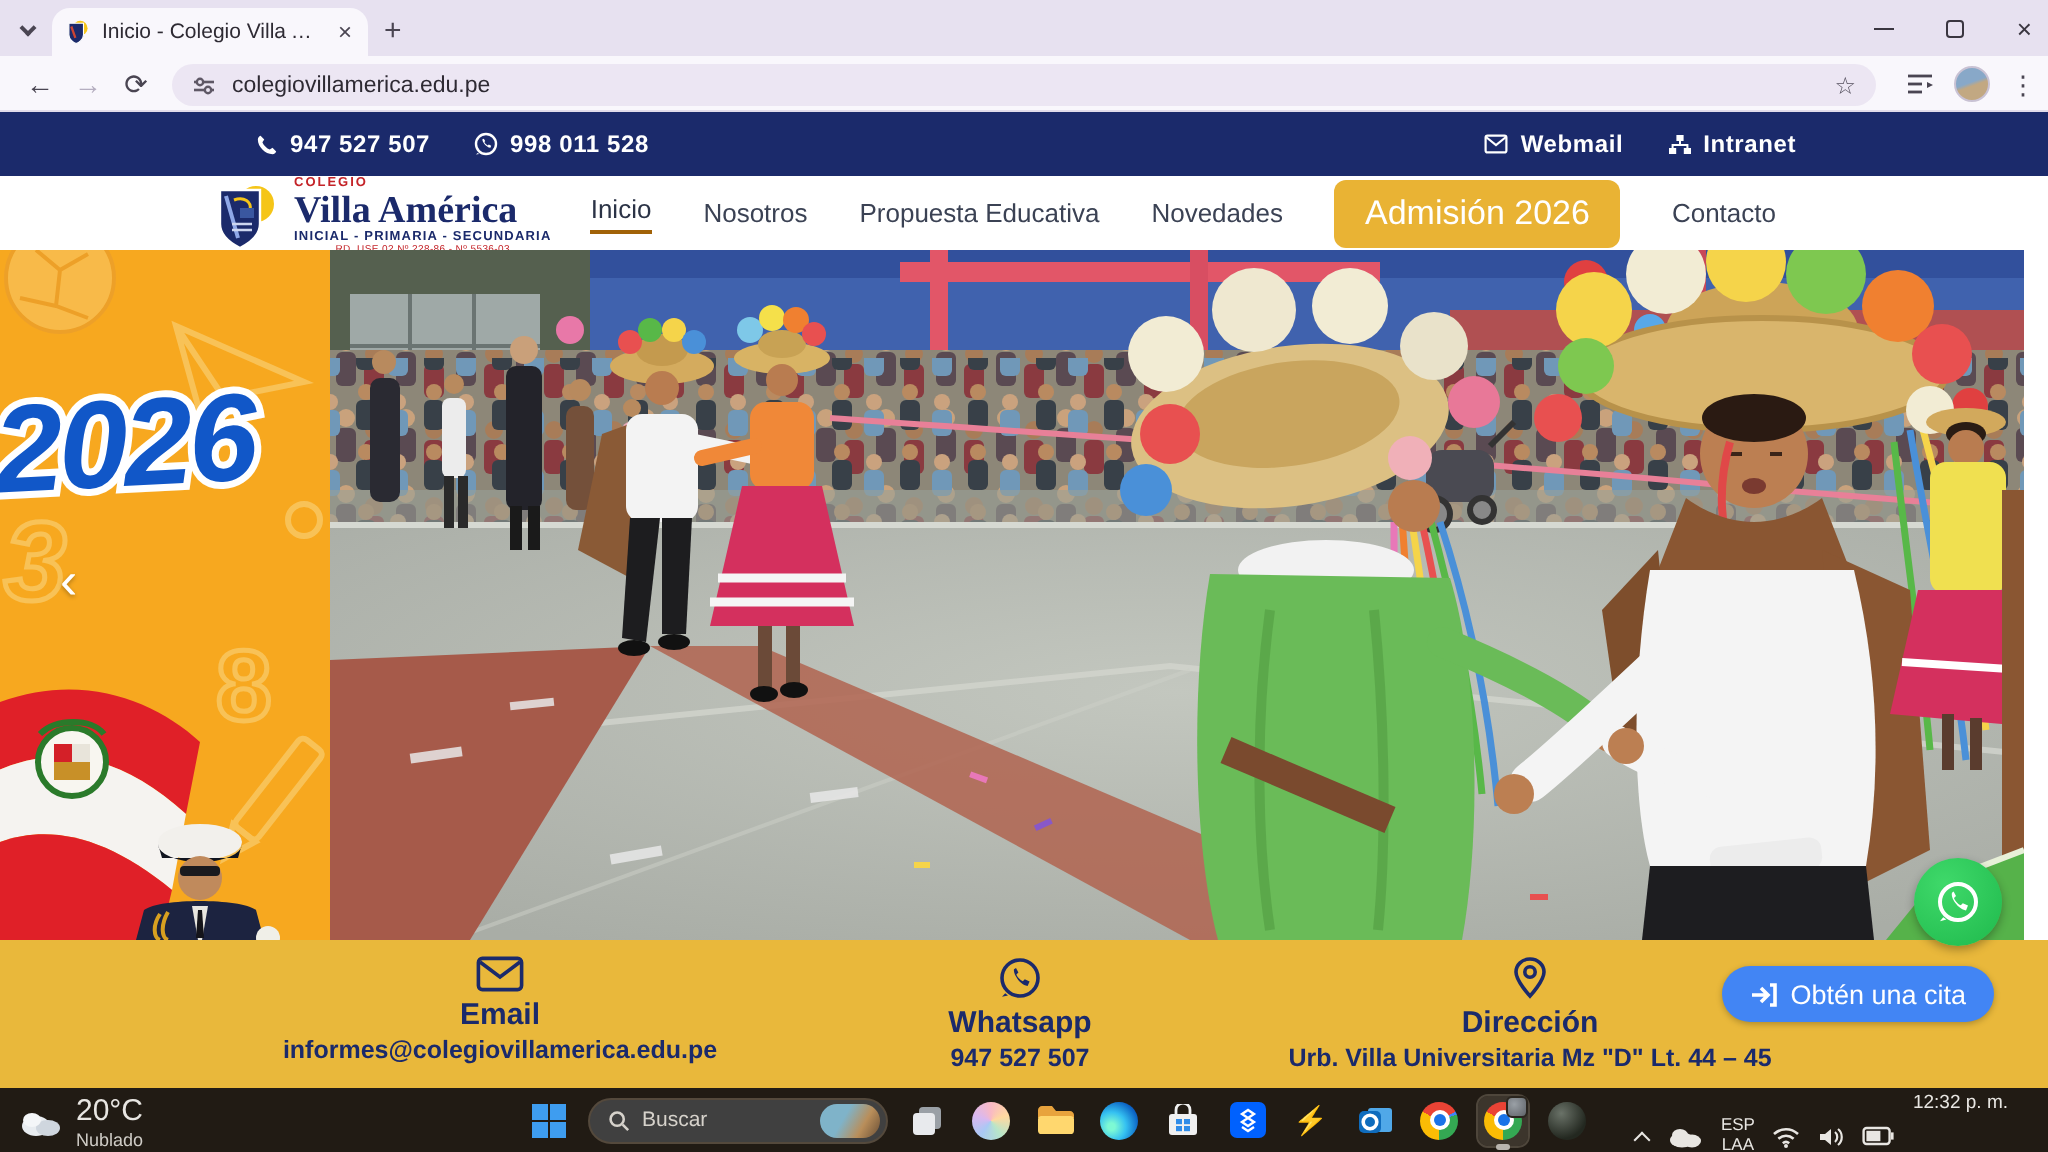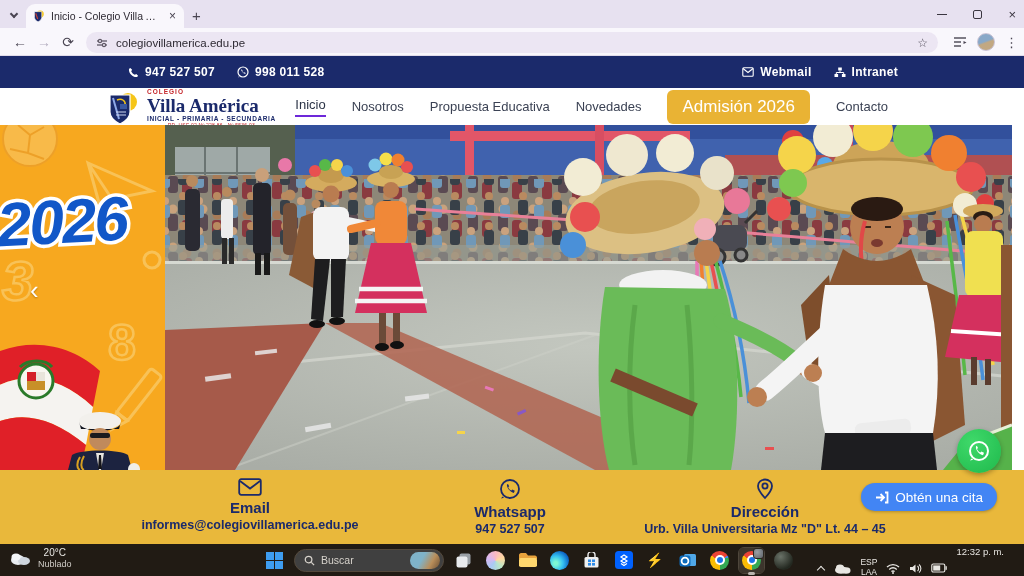--- a/index.html
+++ b/index.html
@@ -49,21 +49,21 @@
   #site-nav { left:0; top:32px; width:1024px; height:37px; background:#fff; }
   .logo-wrap { left:104px; top:1px; display:flex; align-items:center; gap:7px; }
   .logo-text { display:flex; flex-direction:column; line-height:1; }
   .logo-colegio { color:#c42429; font-size:6.5px; font-weight:bold; letter-spacing:1px; }
   .logo-name { color:#1b2a6b; font-size:19px; font-weight:bold;
     font-family:"Liberation Serif", serif; }
   .logo-levels { color:#1b2a6b; font-size:6.5px; font-weight:bold; letter-spacing:.6px; margin-top:1px; }
   .logo-res { color:#c42429; font-size:5px; letter-spacing:.2px; margin-top:1px; text-align:center; }
   .menu { right:136px; top:0; height:37px; display:flex; align-items:center; gap:26px; }
   .menu-item { font-size:13px; color:#3b4254; }
-  .menu-item.active { color:#2b3346; border-bottom:2px solid #6d28d9; padding-bottom:3px; }
+  .menu-item.active { color:#2b3346; border-bottom:2px solid #a16207; padding-bottom:3px; }
   .menu-btn { background:#e9b334; color:#fff; font-size:17px; padding:7px 15px; border-radius:6px; }
 
   #hero { left:0; top:69px; width:1024px; height:345px; overflow:hidden; }
   .hero-prev { left:30px; top:152px; color:#fff; font-size:26px; line-height:1;
     text-shadow:0 1px 2px rgba(0,0,0,.3); z-index:5; }
 
   #site-footer { left:0; top:414px; width:1024px; height:74px; background:#e9b83b; }
   .f-col { top:8px; display:flex; flex-direction:column; align-items:center; gap:2px;
     color:#1b2a6b; text-align:center; }
   .f-title { font-size:15px; font-weight:bold; margin-top:1px; }
@@ -80,21 +80,21 @@
     display:flex; flex-direction:column; align-items:center; }
   .sb-arrow { width:0; height:0; border-left:4px solid transparent; border-right:4px solid transparent; margin:4px 0; }
   .sb-up { border-bottom:6px solid #8d8996; }
   .sb-down { border-top:6px solid #8d8996; margin-top:auto; }
   .sb-thumb { width:8px; height:46px; background:#9b97a4; border-radius:4px; margin-top:2px; }
 
   
   #taskbar { left:0; top:544px; width:1024px; height:32px; background:#211b14; z-index:9; }
   .tb-weather { left:8px; top:3px; display:flex; align-items:center; gap:6px; color:#e8e6e2; }
   .tb-weather-text { display:flex; flex-direction:column; line-height:1.2; }
-  .tb-temp { font-size:10px;text-align:center; } .tb-cond { font-size:9px; color:#cfccc6; }
+  .tb-temp { font-size:15px;text-align:center; } .tb-cond { font-size:9px; color:#cfccc6; }
   .tb-center { left:262px; top:0; height:32px; display:flex; align-items:center; gap:7px; }
   .tb-icon { width:25px; height:25px; display:flex; align-items:center; justify-content:center;
     border-radius:5px; position:relative; }
   .tb-search { width:150px; height:23px; background:#404040; border:1px solid #54493c;
     border-radius:12px; display:flex; align-items:center; gap:6px; padding:0 3px 0 9px; }
   .tb-search-text { font-size:10.5px; color:#d6d2cb; flex:1; }
   .tb-search-img { width:30px; height:17px; border-radius:9px;
     background:linear-gradient(120deg,#7fb3c9 40%,#b98e5a 70%,#6a4f36); }
   .chrome-ball { width:19px; height:19px; border-radius:50%; position:relative;
     background:conic-gradient(from -60deg,#ea4335 0 120deg,#4285f4 0 130deg,#34a853 0 240deg,#fbbc05 0 360deg); }

